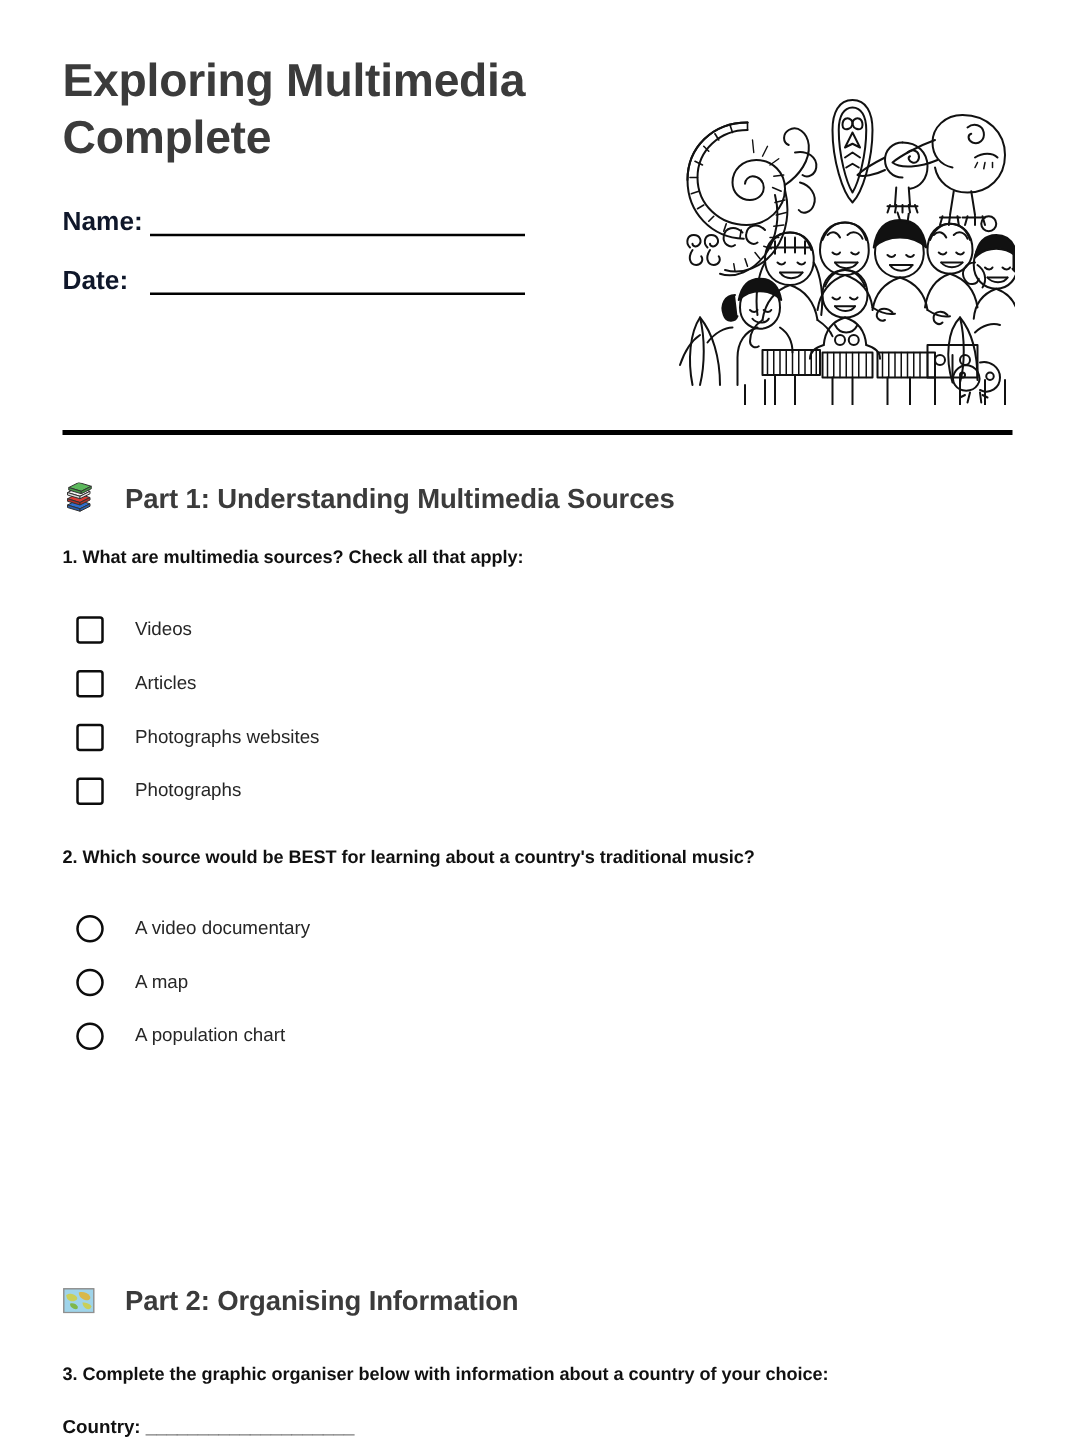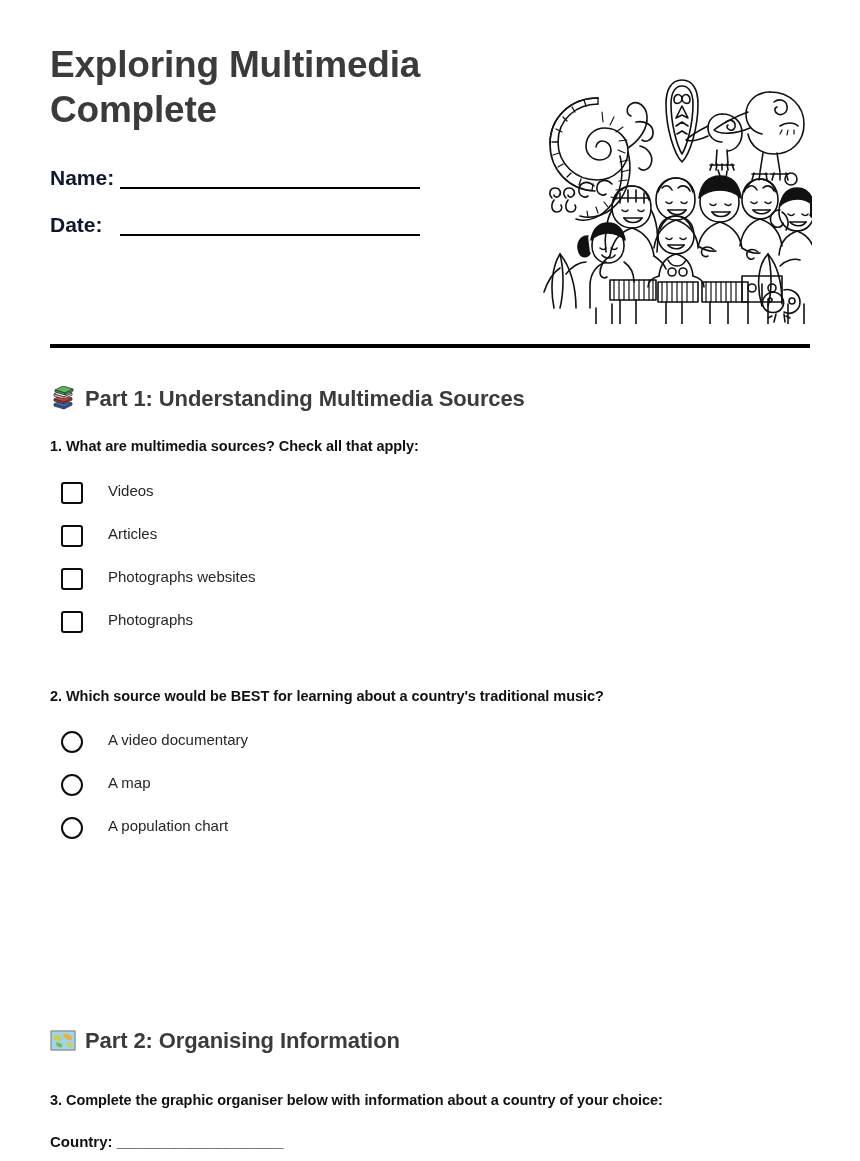--- a/index.html
+++ b/index.html
@@ -96,21 +96,21 @@
 
   
   .section {
     position: absolute;
     left: 50px;
     width: 770px;
   }
   .section-header {
     display: flex;
     align-items: center;
-    gap: 9px;
+    gap: 24px;
     font-size: 22px;
     font-weight: bold;
     color: #3b3b3b;
     letter-spacing: -0.1px;
   }
   .section-emoji {
     width: 26px;
     height: 26px;
     flex: 0 0 26px;
     display: block;
@@ -121,20 +121,21 @@
     font-size: 14.5px;
     font-weight: bold;
     color: #111111;
     letter-spacing: -0.05px;
   }
 
   
   .options { margin: 0; padding: 0; }
   .option {
     display: flex;
+    align-items: center;
     height: 43px;
   }
   .option-mark {
     flex: 0 0 auto;
     width: 22px;
     height: 22px;
     margin-left: 11px;
     margin-right: 25px;
     border: 2.5px solid #0c0c0c;
     box-sizing: border-box;
@@ -519,21 +520,21 @@
       <div class="option">
         <span class="option-mark box"></span>
         <span class="option-label">Photographs websites</span>
       </div>
       <div class="option">
         <span class="option-mark box"></span>
         <span class="option-label">Photographs</span>
       </div>
     </div>
 
-    <div class="question" style="margin-top:34px;">2. Which source would be BEST for learning about a country's traditional music?</div>
+    <div class="question" style="margin-top:24px;">2. Which source would be BEST for learning about a country's traditional music?</div>
 
     <div class="options" style="margin-top:27px;">
       <div class="option">
         <span class="option-mark circle"></span>
         <span class="option-label">A video documentary</span>
       </div>
       <div class="option">
         <span class="option-mark circle"></span>
         <span class="option-label">A map</span>
       </div>

